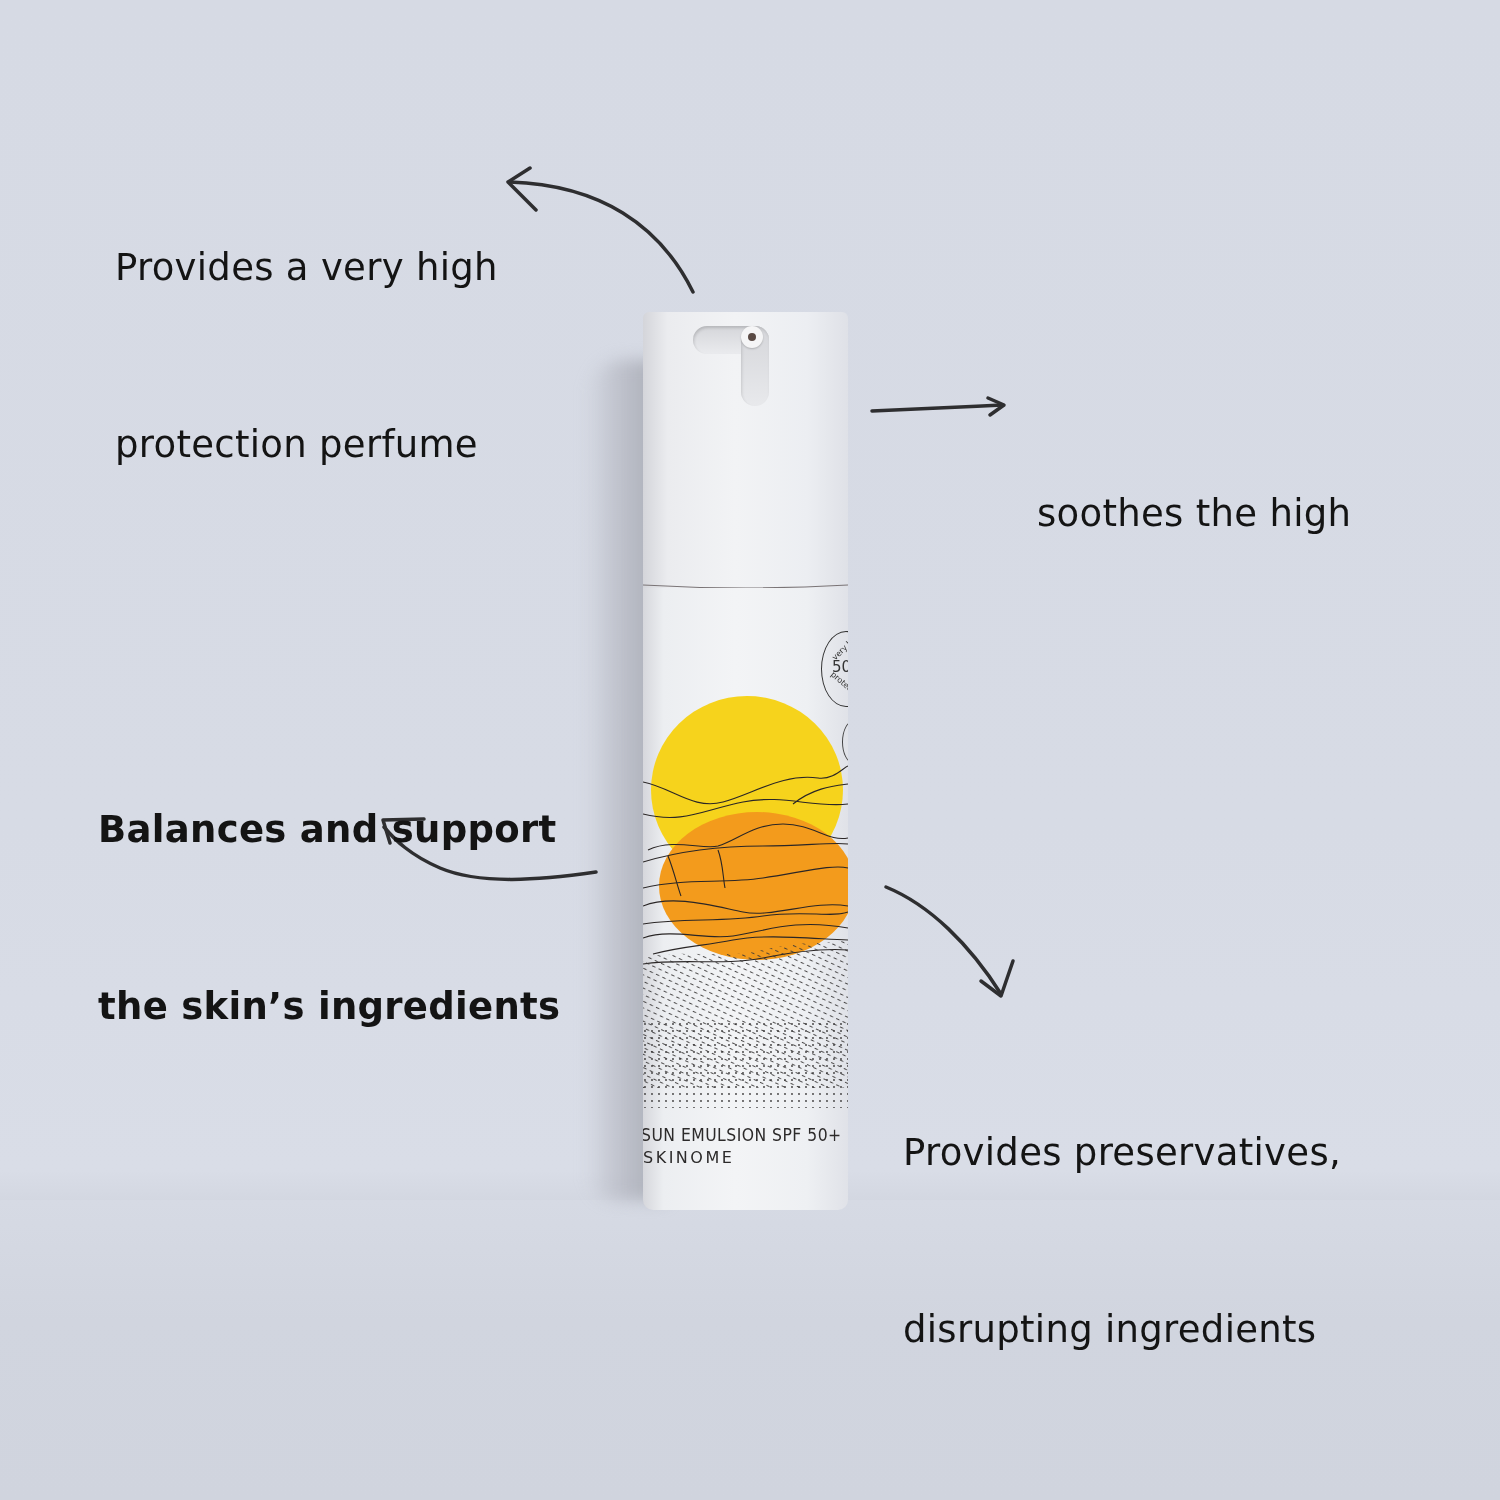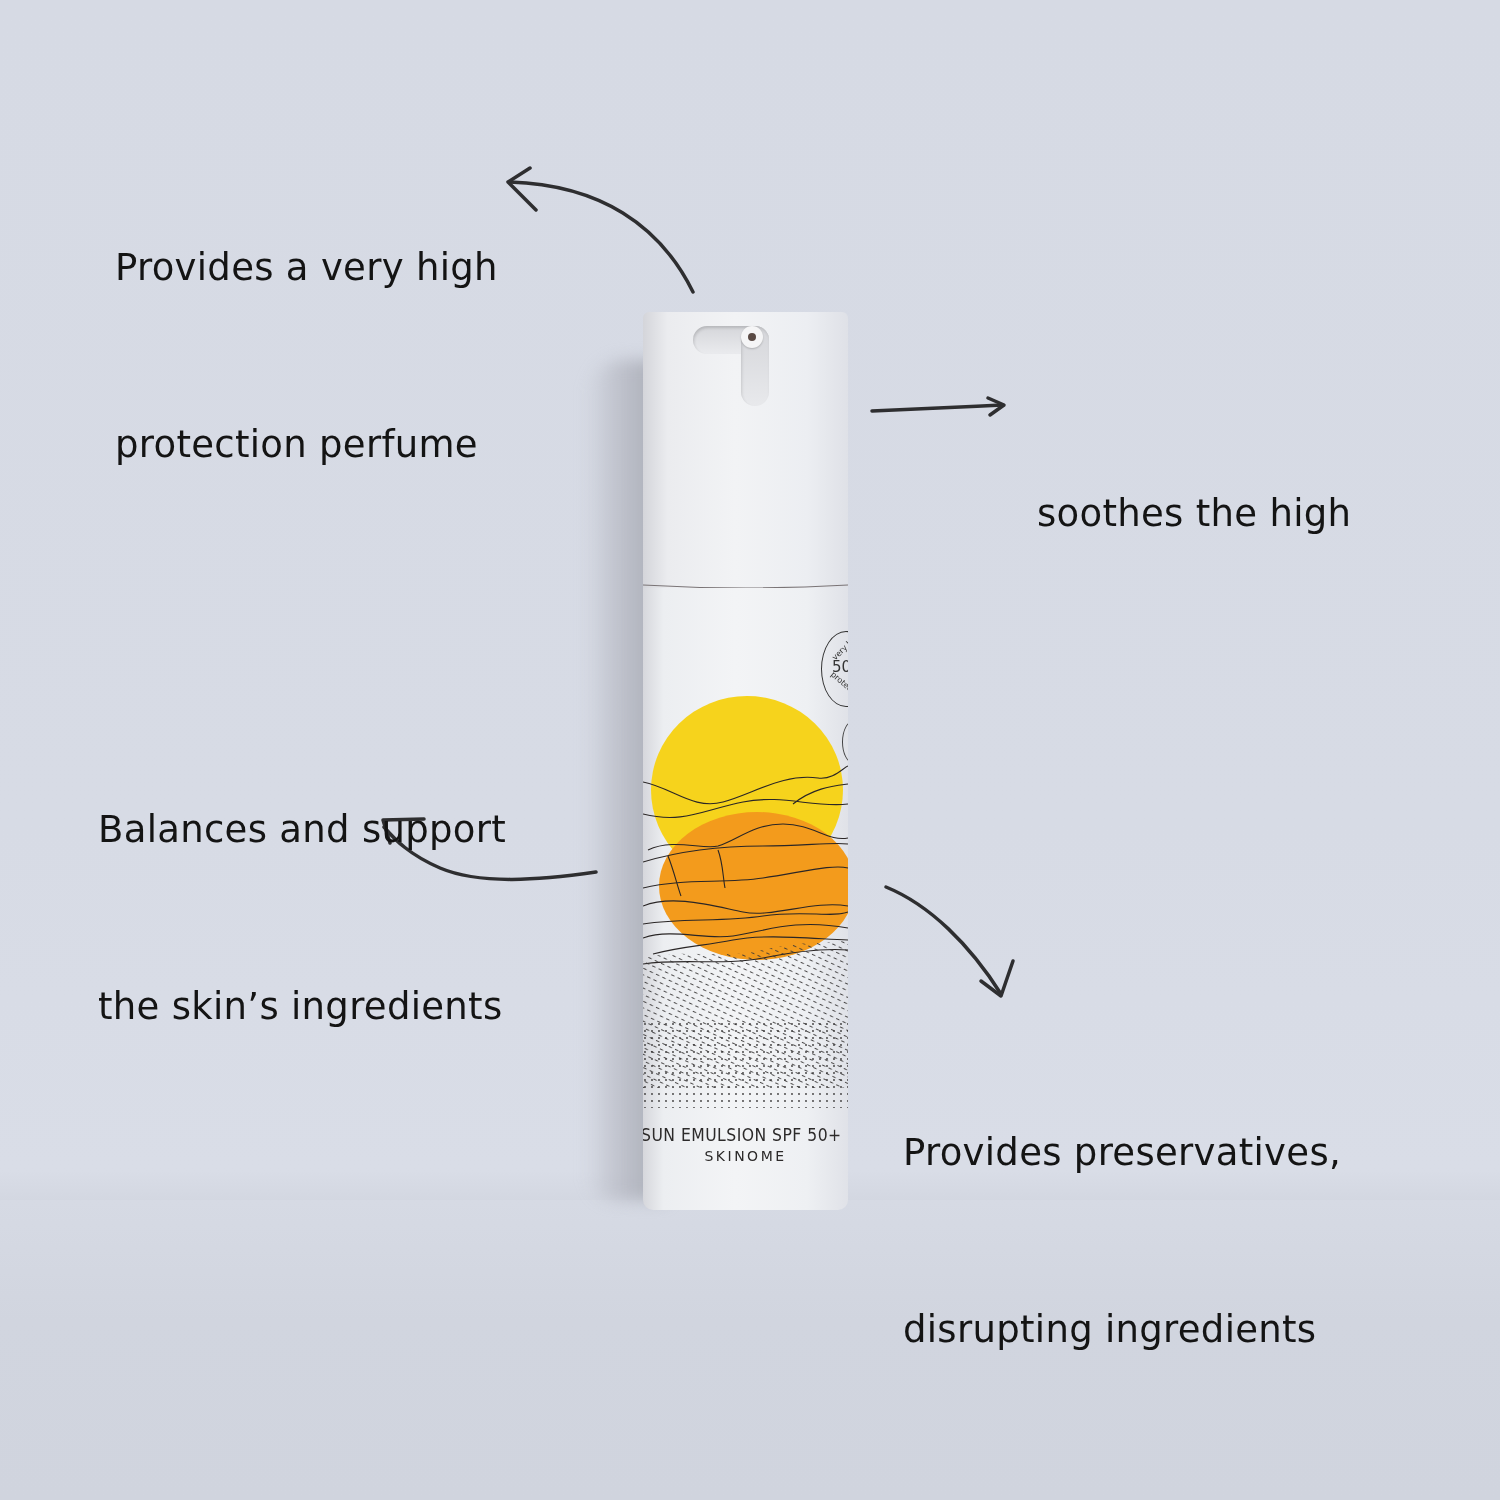--- a/index.html
+++ b/index.html
@@ -24,21 +24,21 @@
       position: absolute;
       color: #141414;
       font-size: 37px;
       line-height: 59px;
       letter-spacing: 0.3px;
       white-space: pre;
     }
     .callout-line { display: block; }
     #callout-protection { left: 86px; top: 120px; margin-left: 29px; }
     #callout-hydrates { left: 1037px; top: 366px; }
-    #callout-balances { left: 98px; top: 682px; }
+    #callout-balances { left: 98px; top: 682px; font-weight: bold; }
     #callout-without { left: 903px; top: 1005px; }
 
     svg.overlay {
       position: absolute;
       left: 0; top: 0;
       width: 1500px; height: 1500px;
       pointer-events: none;
     }
 
     
@@ -120,23 +120,23 @@
       letter-spacing: 0.5px;
       color: #2c2a2a;
       white-space: nowrap;
       transform: scaleX(0.92);
       transform-origin: left;
     }
     .brand-name {
       position: absolute;
       left: 0; top: 560px;
       width: 205px;
-      text-align: center;
+      text-align: left;
       font-family: "DejaVu Sans", "Liberation Sans", sans-serif;
-      font-size: 14px;
+      font-size: 16px;
       letter-spacing: 2.5px;
       color: #2c2a2a;
     }
     .spf-badge {
       position: absolute;
       left: 178px; top: 43px;
       width: 48px; height: 74px;
       border: 1.5px solid #333;
       border-radius: 50%;
       font-size: 9px;

